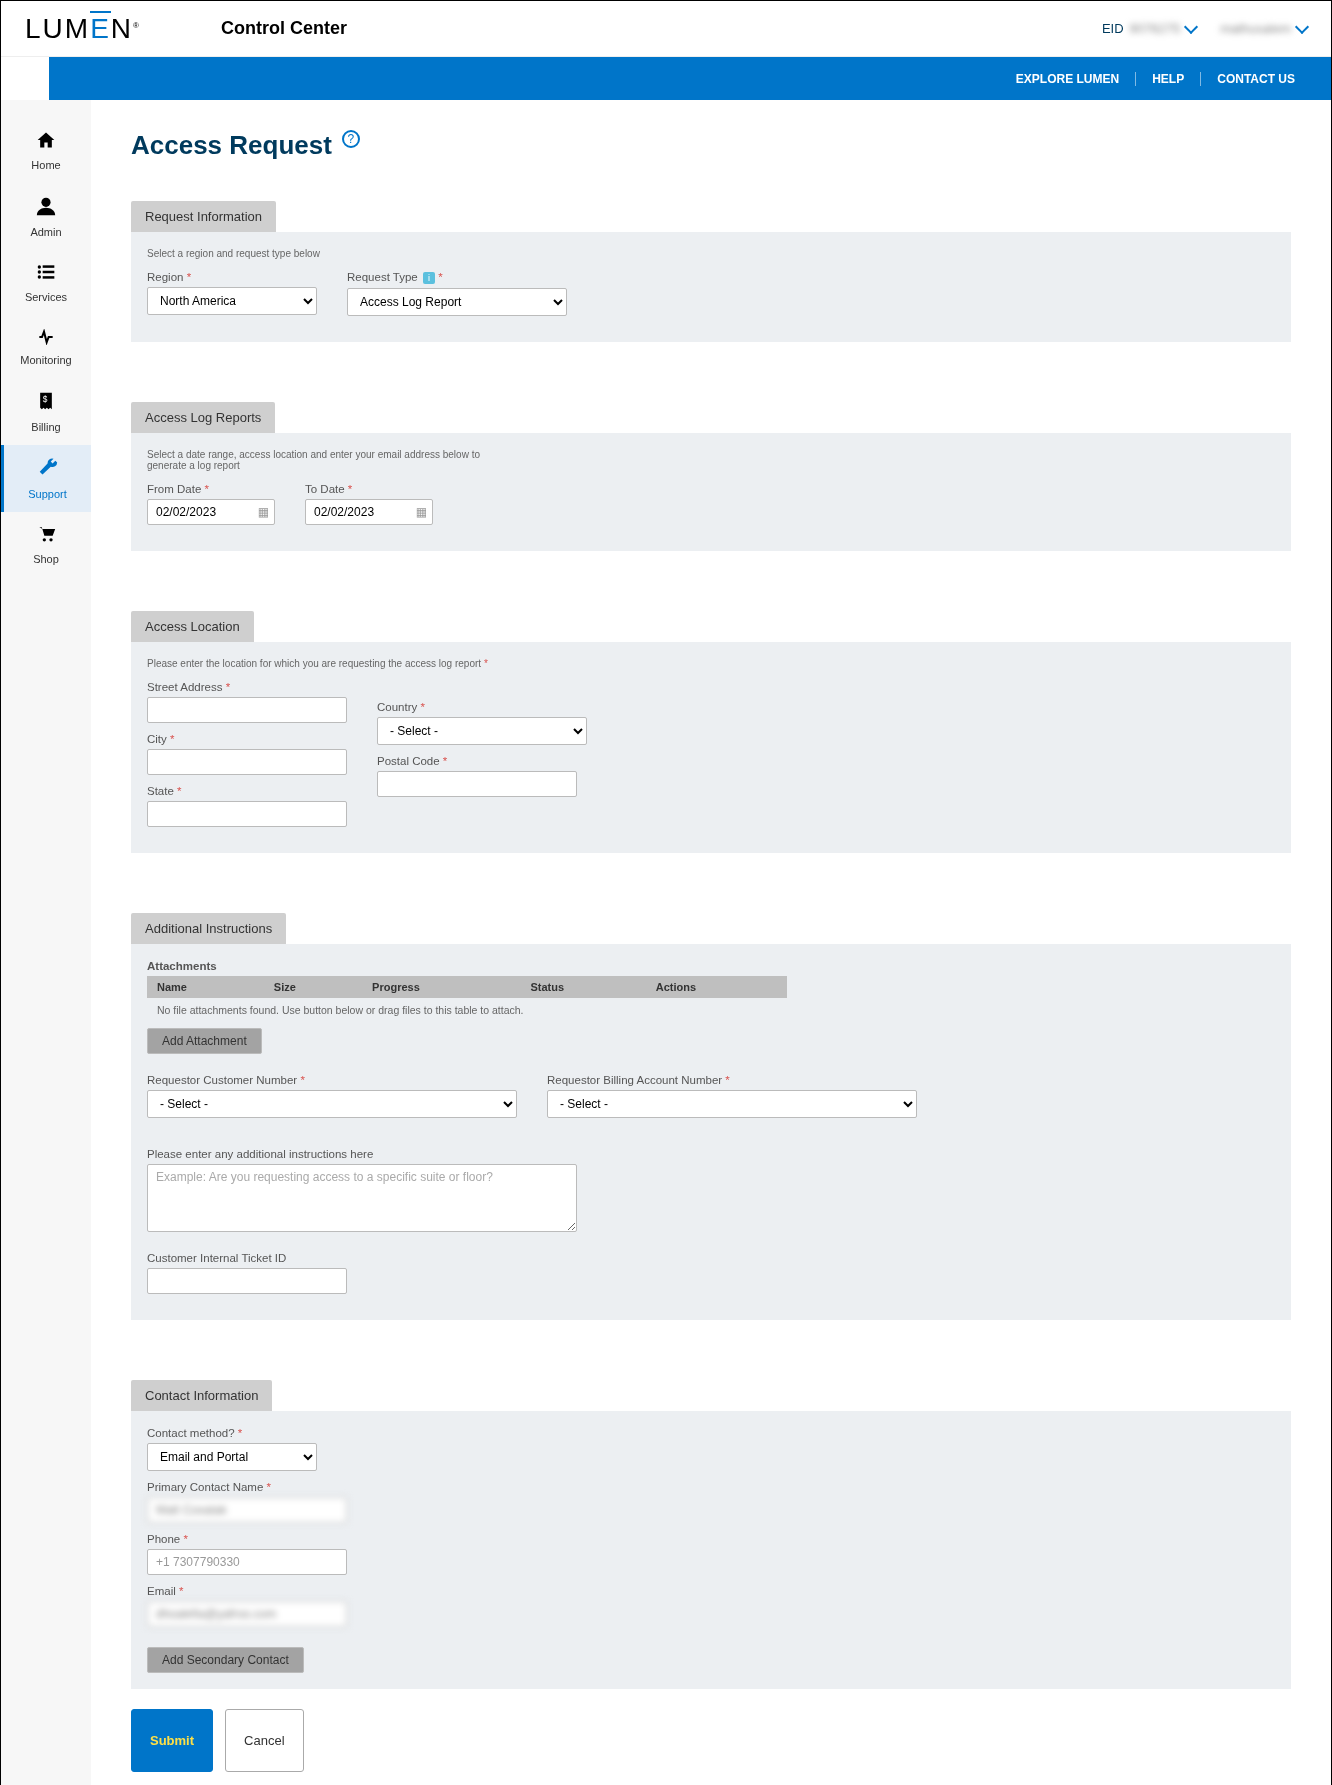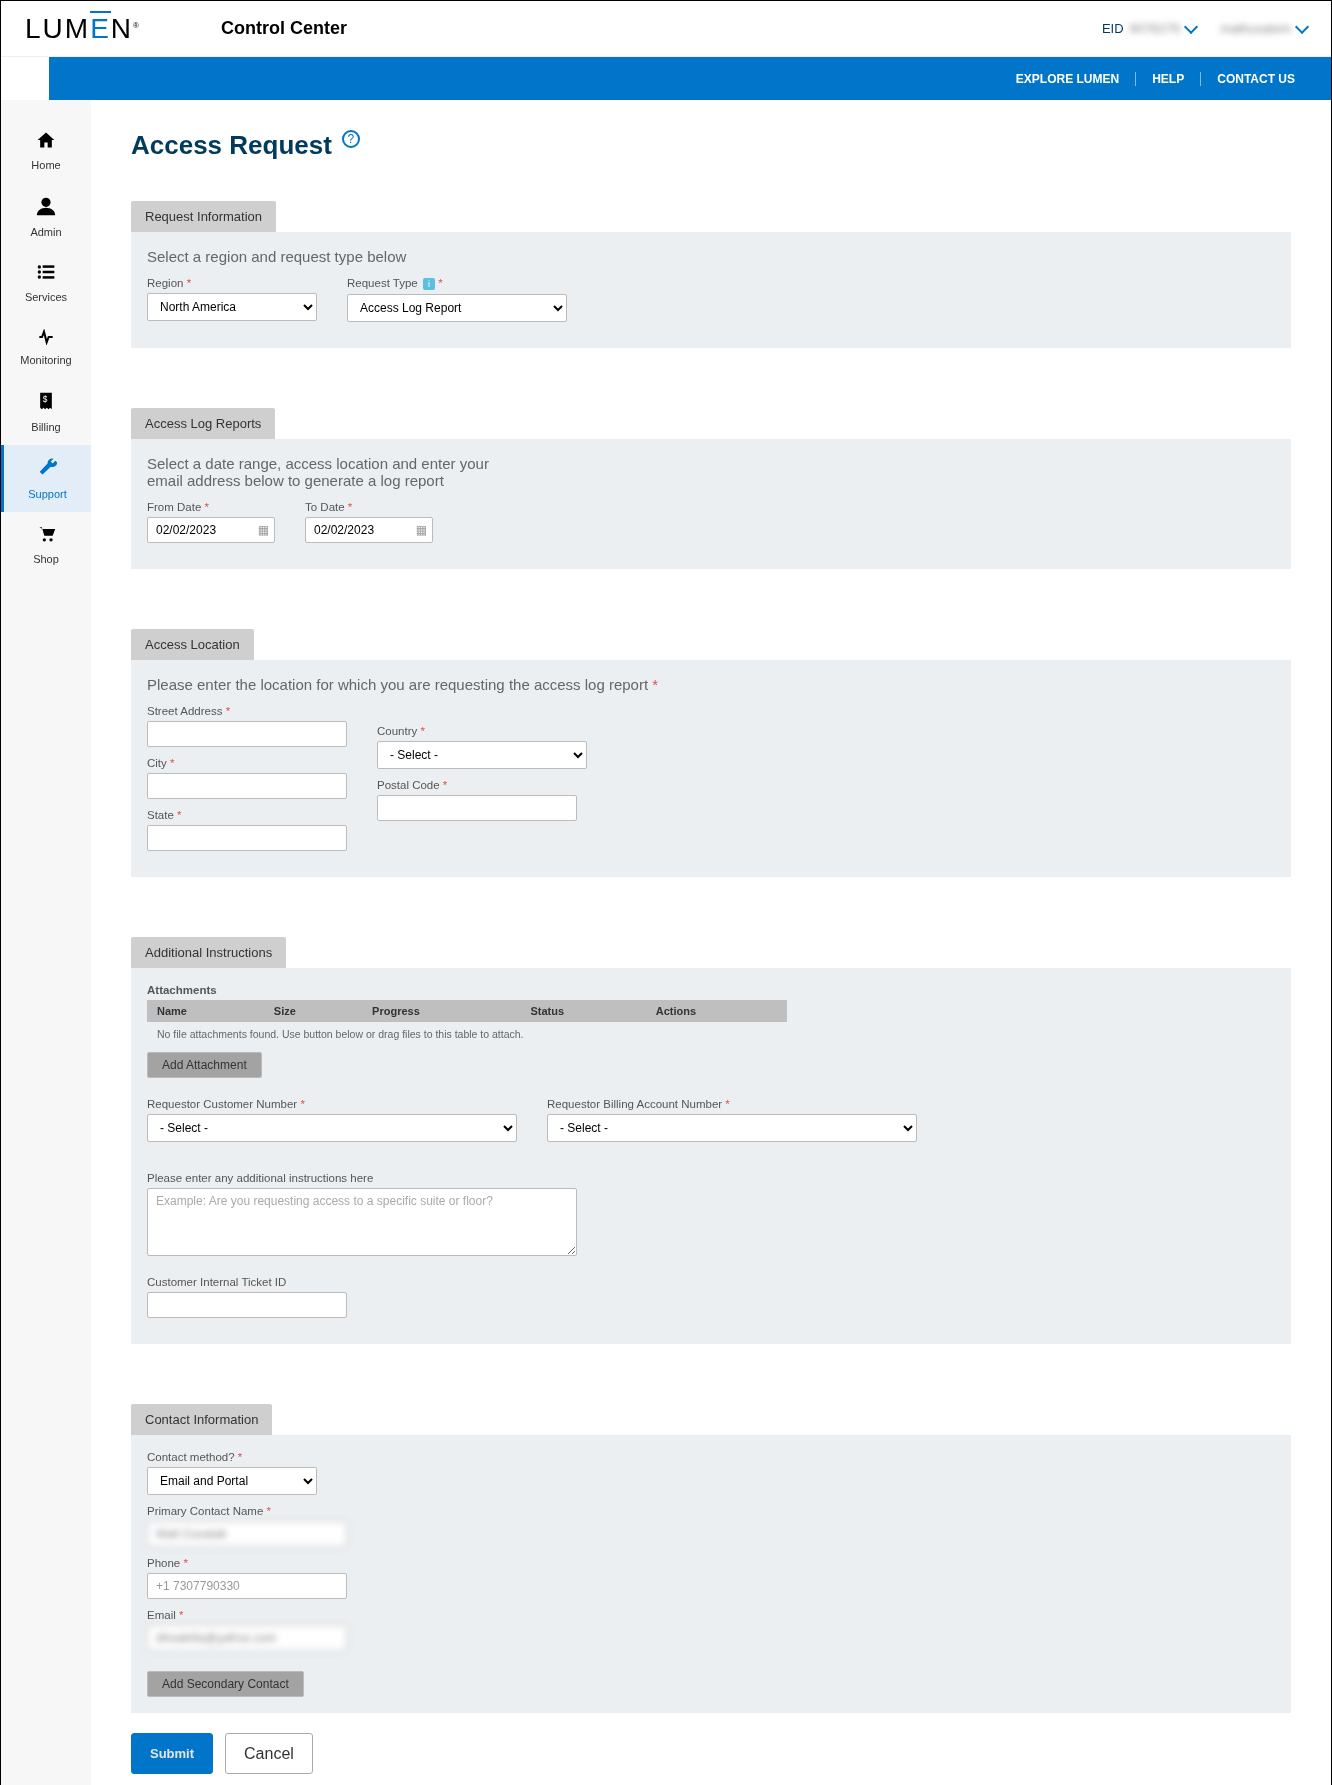--- a/index.html
+++ b/index.html
@@ -149,21 +149,21 @@
     padding: 8px 14px;
     font-size: 13px;
     color: #333;
     border-radius: 2px 2px 0 0;
   }
   .section-body {
     background: #eceff2;
     padding: 16px;
   }
   .section-desc {
-    font-size: 15px;
+    font-size: 10px;
     color: #666;
     margin-bottom: 12px;
   }
   .form-row {
     display: flex;
     gap: 30px;
     flex-wrap: wrap;
   }
   .form-group {
     display: flex;
@@ -258,34 +258,34 @@
     resize: both;
   }
   textarea::placeholder { color: #aaa; font-style: normal; }
   .buttons-row {
     display: flex;
     gap: 12px;
     margin-top: 10px;
   }
   .btn-primary {
     background: #0075c9;
-    color: #e5e5e5;
+    color: #fde047;
     border: 1px solid #0075c9;
-    padding: 12px 18px;
+    padding: 23px 18px;
     font-size: 13px;
     font-weight: bold;
     border-radius: 3px;
     cursor: pointer;
   }
   .btn-outline {
     background: #fff;
     color: #333;
     border: 1px solid #aaa;
     padding: 7px 18px;
-    font-size: 16px;
+    font-size: 13px;
     border-radius: 3px;
     cursor: pointer;
   }
   .left-col { display: flex; flex-direction: column; gap: 0; }
   select.w-md2 { width: 210px; }
 </style>
 </head>
 <body>
 
 <div class="topbar">

